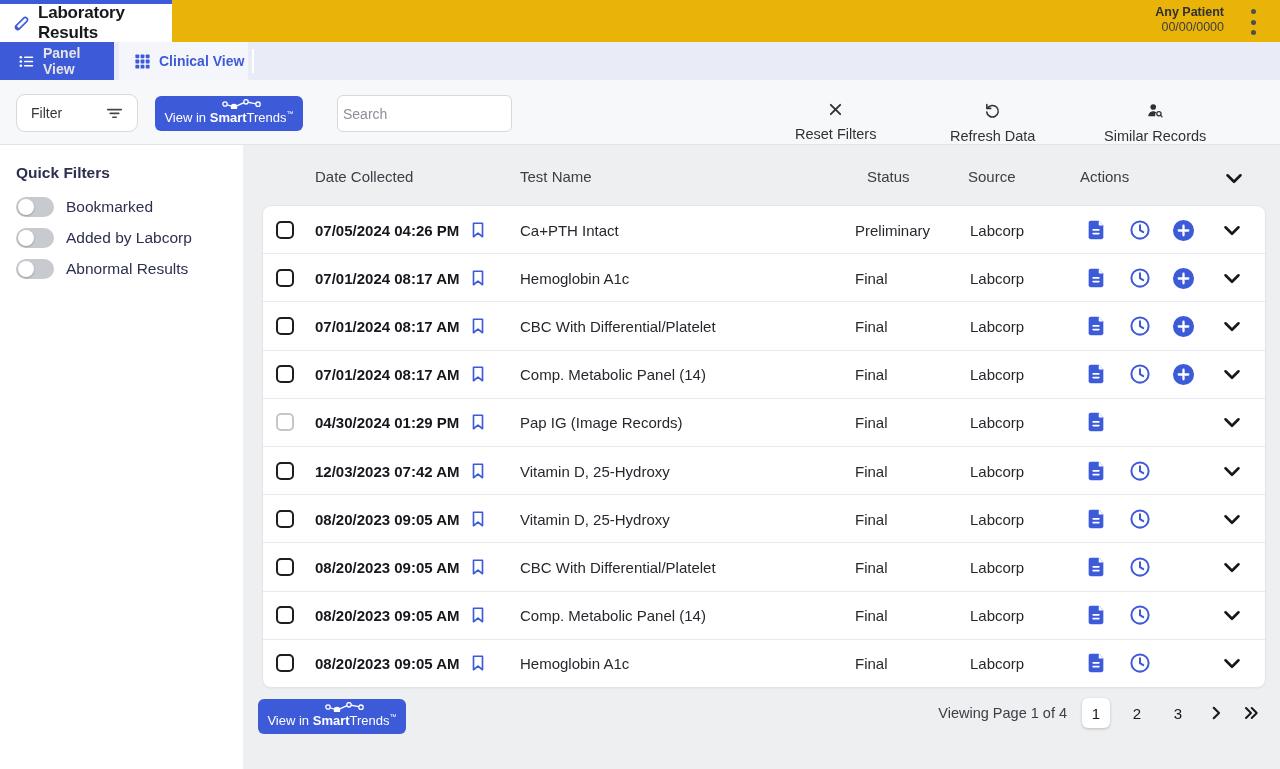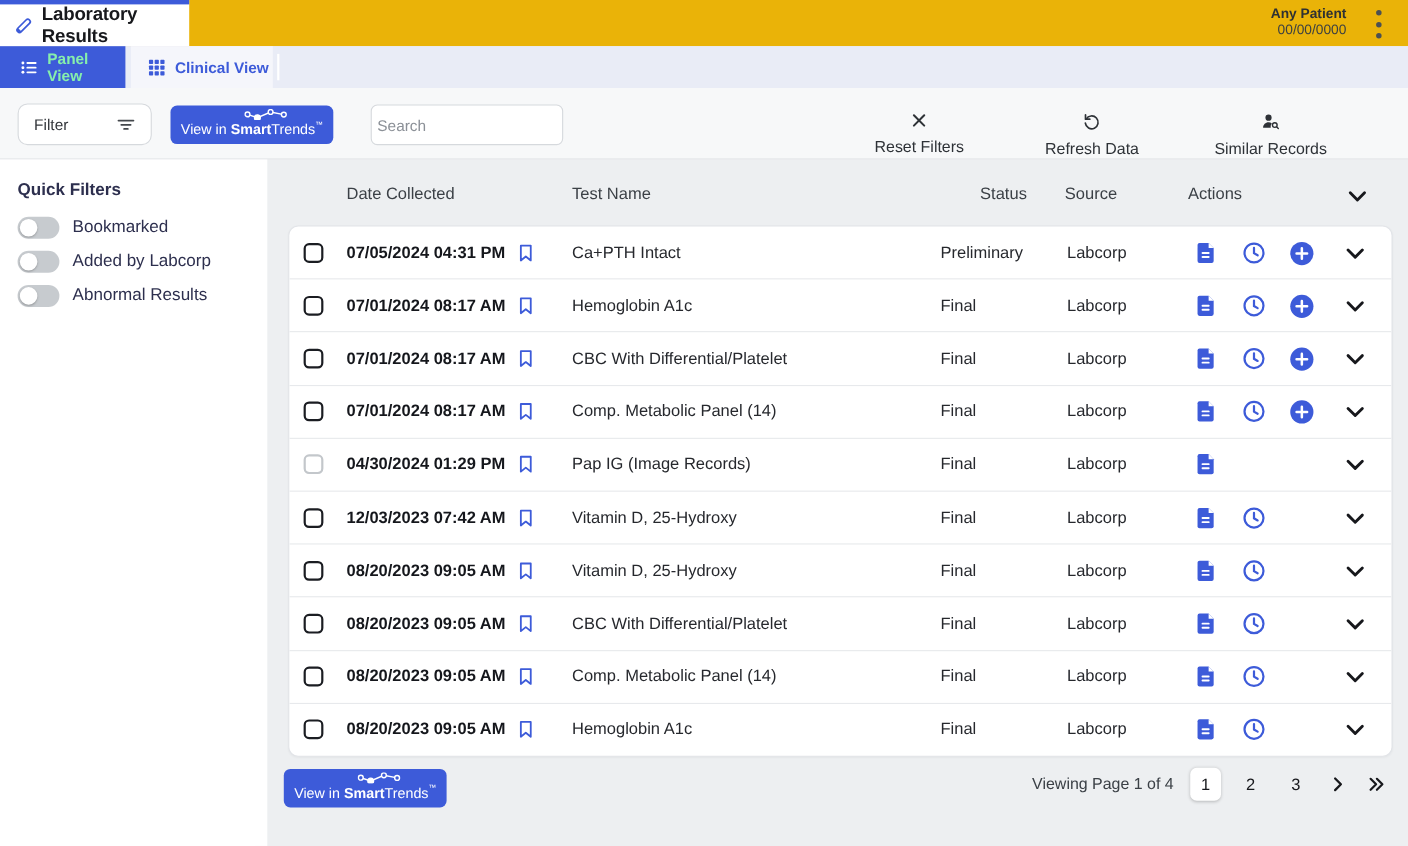--- a/index.html
+++ b/index.html
@@ -16,21 +16,21 @@
   .patient-name { font-size:12.5px; font-weight:700; color:#2e3133; }
   .patient-dob  { font-size:12.5px; color:#3c4042; margin-top:1px; }
   .kebab { position:absolute; top:9px; right:20px; width:14px; height:26px; display:flex;
     flex-direction:column; align-items:center; justify-content:space-between; cursor:pointer; }
   .kebab i { width:5px; height:5px; border-radius:50%; background:#4b5052; }
 
   
   .tabstrip { position:absolute; top:42px; left:0; width:1280px; height:38px; background:#e9ecf6; }
   .tab { position:absolute; top:0; height:38px; display:flex; align-items:center; gap:8px;
     font-size:14px; font-weight:700; cursor:pointer; }
-  .tab-panel { left:0; width:114px; background:#3d5bd9; color:#86efac; padding-left:18px; }
+  .tab-panel { left:0; width:114px; background:#3d5bd9; color:#e5e5e5; padding-left:18px; }
   .tab-clinical { left:119px; width:129px; background:#f5f6fb; color:#3d5bd9; padding-left:15px; }
   .tab-divider { position:absolute; left:252px; top:7px; width:2px; height:24px; background:#ffffff; }
 
   
   .filterbar { position:absolute; top:80px; left:0; width:1280px; height:65px; background:#f7f8f9;
     border-bottom:1px solid #e2e4e7; }
   .filter-select { position:absolute; left:16px; top:14px; width:122px; height:38px; background:#fff;
     border:1px solid #d6d9dd; border-radius:9px; display:flex; align-items:center;
     justify-content:space-between; padding:0 14px; cursor:pointer; }
   .filter-select span { font-size:14px; color:#33363b; }
@@ -61,21 +61,21 @@
   .qf-row:first-of-type { margin-top:14px; }
   .toggle { width:38px; height:20px; border-radius:10px; background:#c7cbcf; position:relative;
     flex:0 0 auto; cursor:pointer; }
   .toggle .knob { position:absolute; top:2px; left:2px; width:16px; height:16px; border-radius:50%;
     background:#fff; box-shadow:0 1px 2px rgba(0,0,0,.25); }
   .qf-label { font-size:15.5px; color:#2d2f4e; font-weight:500; }
 
   
   .main { position:absolute; top:145px; left:243px; width:1037px; height:624px; }
   .col-head { position:absolute; top:23px; height:20px; font-size:15px; font-weight:500; color:#3b4046; }
-  .ch-date { left:72px; } .ch-test { left:277px; } .ch-status { left:648px; }
+  .ch-date { left:72px; } .ch-test { left:277px; } .ch-status { left:624px; }
   .ch-source { left:725px; } .ch-actions { left:837px; }
   .head-collapse { position:absolute; left:978px; top:20px; width:26px; height:26px; cursor:pointer; }
 
   .card { position:absolute; left:19px; top:60px; width:1004px; height:483px; background:#fff;
     border:1px solid #e2e4e8; border-radius:9px; box-shadow:0 1px 2px rgba(0,0,0,.04);
     display:flex; flex-direction:column; overflow:hidden; }
   .row { flex:1; position:relative; border-bottom:1px solid #e7e9ec; }
   .row:last-child { border-bottom:none; }
   .row > * { position:absolute; top:50%; transform:translateY(-50%); }
   .cb { left:13px; width:18px; height:18px; border:2.4px solid #1b1d22; border-radius:5px;
@@ -254,21 +254,21 @@
   <span class="col-head ch-actions">Actions</span>
   <span class="head-collapse">
     <svg width="26" height="26" viewBox="0 0 24 24" fill="none" stroke="#17181c" stroke-width="2.4" stroke-linecap="round" stroke-linejoin="round">
         <path d="M6 9.5l6 6 6-6"></path>
       </svg>
   </span>
 
   <div class="card" id="rows">
       <div class="row">
     <span class="cb"></span>
-    <span class="r-date">07/05/2024 04:31 PM</span>
+    <span class="r-date">07/05/2024 04:26 PM</span>
     <span class="r-bookmark">
       <svg width="16" height="18" viewBox="0 0 20 24" fill="none" stroke="#3d5bd9" stroke-width="2.2" stroke-linejoin="round">
             <path d="M4 3h12v18l-6-4.8L4 21z"></path>
           </svg>
     </span>
     <span class="r-test">Ca+PTH Intact</span>
     <span class="r-status">Preliminary</span>
     <span class="r-source">Labcorp</span>
     <span class="ic ic-doc">
       <svg width="22" height="22" viewBox="0 0 24 24">

